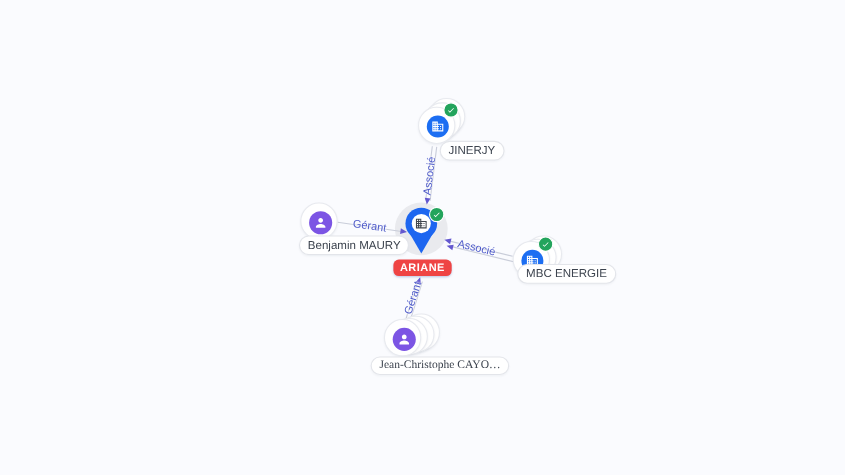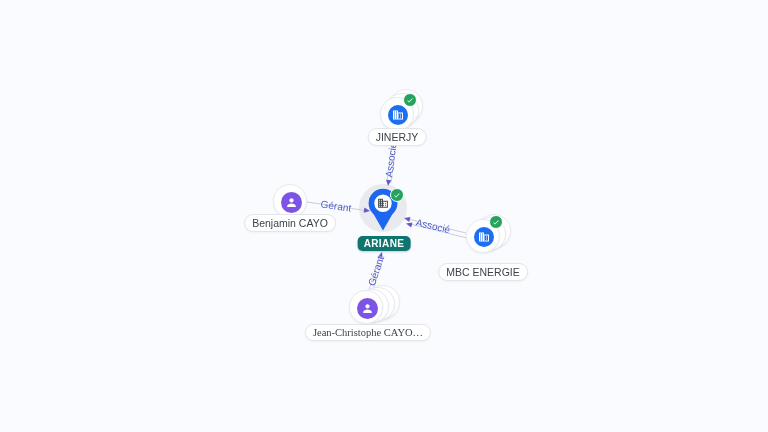--- a/index.html
+++ b/index.html
@@ -45,51 +45,52 @@
     position:absolute;width:12px;height:12px;border-radius:50%;
     background:#23a45c;border:1.5px solid #ffffff;
     display:flex;align-items:center;justify-content:center;z-index:5;
     box-sizing:content-box;
   }
   .node-label{
     position:absolute;z-index:4;transform:translateX(-50%);
     background:#ffffff;border:1px solid #e3e5ea;border-radius:9px;
     padding:2px 7px;font-size:10.5px;color:#3c434e;white-space:nowrap;
     box-shadow:0 1px 2px rgba(40,50,80,.05);
+    margin-left:32px;
   }
 
   
   .n-jinerjy      {left:380px;top:97px;width:34px;height:34px;}
   .n-jinerjy .s1  {left:5px;top:-4px;}
   .n-jinerjy .s2  {left:9px;top:-8px;}
   .n-maury        {left:273px;top:184px;width:34px;height:34px;}
   .n-mbc          {left:466px;top:219px;width:34px;height:34px;}
   .n-mbc .s1      {left:6px;top:-2px;}
   .n-mbc .s2      {left:11px;top:-5px;}
   .n-cayo         {left:349px;top:290px;width:34px;height:34px;}
   .n-cayo .s1     {left:6px;top:-1px;}
   .n-cayo .s2     {left:12px;top:-3px;}
   .n-cayo .s3     {left:17px;top:-5px;}
   .badge-tr       {right:-4px;top:-5px;}
 
   .lbl-jinerjy {left:397px;top:128px;}
   .lbl-maury   {left:290px;top:214px;}
-  .lbl-mbc     {left:483px;top:263px;}
+  .lbl-mbc     {left:483px;top:240px;}
   .lbl-cayo    {left:368px;top:324px;font-family:Liberation Serif, serif;}
 
   
   .halo{
     position:absolute;left:359px;top:184px;width:48px;height:48px;border-radius:50%;
     background:#e9eaee;z-index:1;
   }
   .n-ariane{left:365px;top:187px;width:36px;height:46px;z-index:4;}
   .n-ariane .badge{right:-3px;top:0px;}
   .ariane-label{
     position:absolute;left:384px;top:236px;z-index:5;transform:translateX(-50%);
-    background:#0f766e;color:#ffffff;border-radius:5px;
+    background:#ef4444;color:#ffffff;border-radius:5px;
     padding:2px 6px;font-size:10px;font-weight:bold;letter-spacing:.4px;
     white-space:nowrap;box-shadow:0 1px 2px rgba(20,60,160,.25);
   }
 </style>
 </head>
 <body>
 
 <div id="canvas">
 
   <div class="halo"></div>
@@ -146,21 +147,21 @@
 
   <div class="node n-maury">
     <div class="outer-circle">
       <div class="inner-circle person">
         <svg width="13" height="13" viewBox="0 0 24 24">
             <path fill="#ffffff" d="M12 12c2.2 0 4-1.8 4-4s-1.8-4-4-4-4 1.8-4 4 1.8 4 4 4zm0 2c-3.3 0-8 1.7-8 5v1.5h16V19c0-3.3-4.7-5-8-5z"></path>
           </svg>
       </div>
     </div>
   </div>
-  <div class="node-label lbl-maury">Benjamin CAYO</div>
+  <div class="node-label lbl-maury">Benjamin MAURY</div>
 
   <div class="node n-mbc">
     <div class="stack-circle s2"></div>
     <div class="stack-circle s1"></div>
     <div class="outer-circle">
       <div class="inner-circle company">
         <svg width="12" height="12" viewBox="0 0 24 24">
             <path fill="#ffffff" d="M12 7V3H2v18h20V7H12zM6 19H4v-2h2v2zm0-4H4v-2h2v2zm0-4H4V9h2v2zm0-4H4V5h2v2zm4 12H8v-2h2v2zm0-4H8v-2h2v2zm0-4H8V9h2v2zm0-4H8V5h2v2zm10 12h-8v-2h2v-2h-2v-2h2v-2h-2V9h8v10zm-2-8h-2v2h2v-2zm0 4h-2v2h2v-2z"></path>
           </svg>
       </div>

